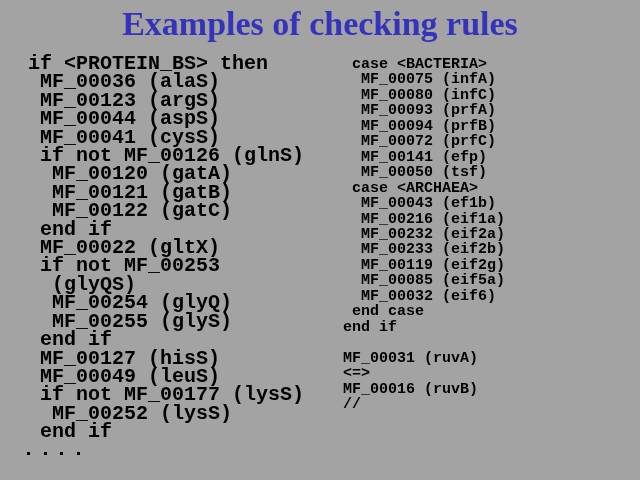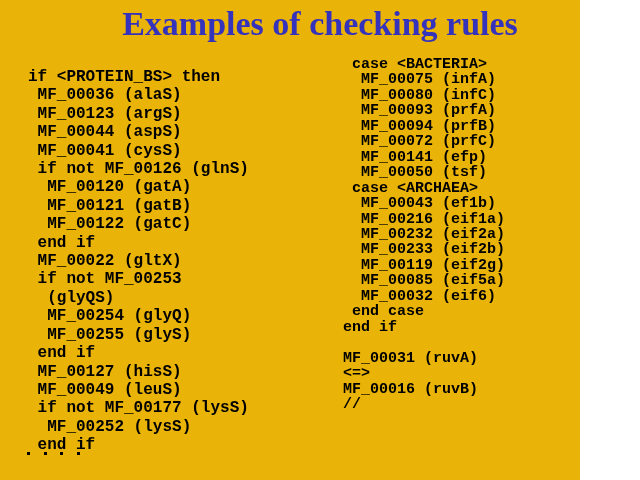--- a/index.html
+++ b/index.html
@@ -11,23 +11,23 @@
     height: 480px;
     background: #ffffff;
     overflow: hidden;
     position: relative;
     font-family: "Liberation Sans", sans-serif;
   }
   .slide {
     position: absolute;
     left: 0;
     top: 0;
-    width: 580px;
+    width: 640px;
     height: 480px;
-    background: #eab308;
+    background: #a3a3a3;
   }
   .slide-title {
     position: absolute;
     top: 1px;
     left: 0;
     width: 640px;
     margin: 0;
     text-align: center;
     font-family: "Liberation Serif", serif;
     font-weight: bold;
@@ -38,22 +38,22 @@
   pre.code {
     position: absolute;
     margin: 0;
     font-family: "Liberation Mono", monospace;
     font-weight: bold;
     color: #000000;
     white-space: pre;
   }
   .code-left {
     left: 28px;
-    top: 68px;
-    font-size: 16px;
+    top: 55px;
+    font-size: 20px;
     line-height: 18.4px;
   }
   .code-right {
     left: 343px;
     top: 57px;
     font-size: 15px;
     line-height: 15.45px;
   }
   .clip-dots {
     position: absolute;

